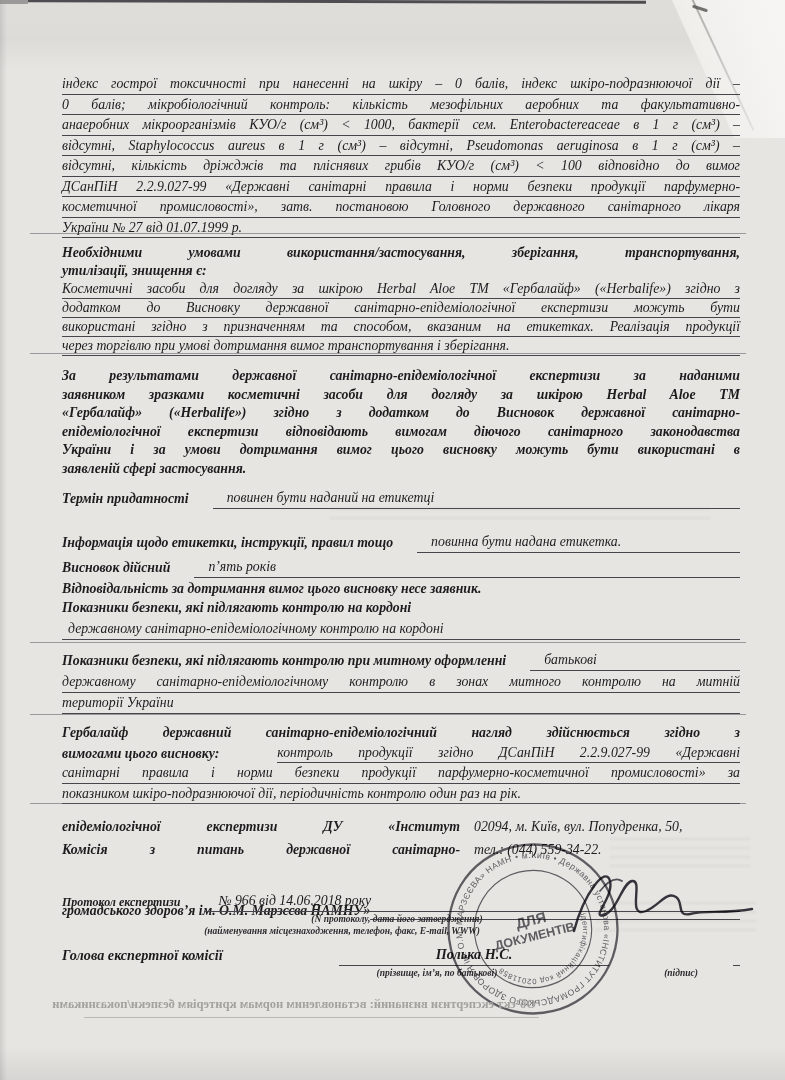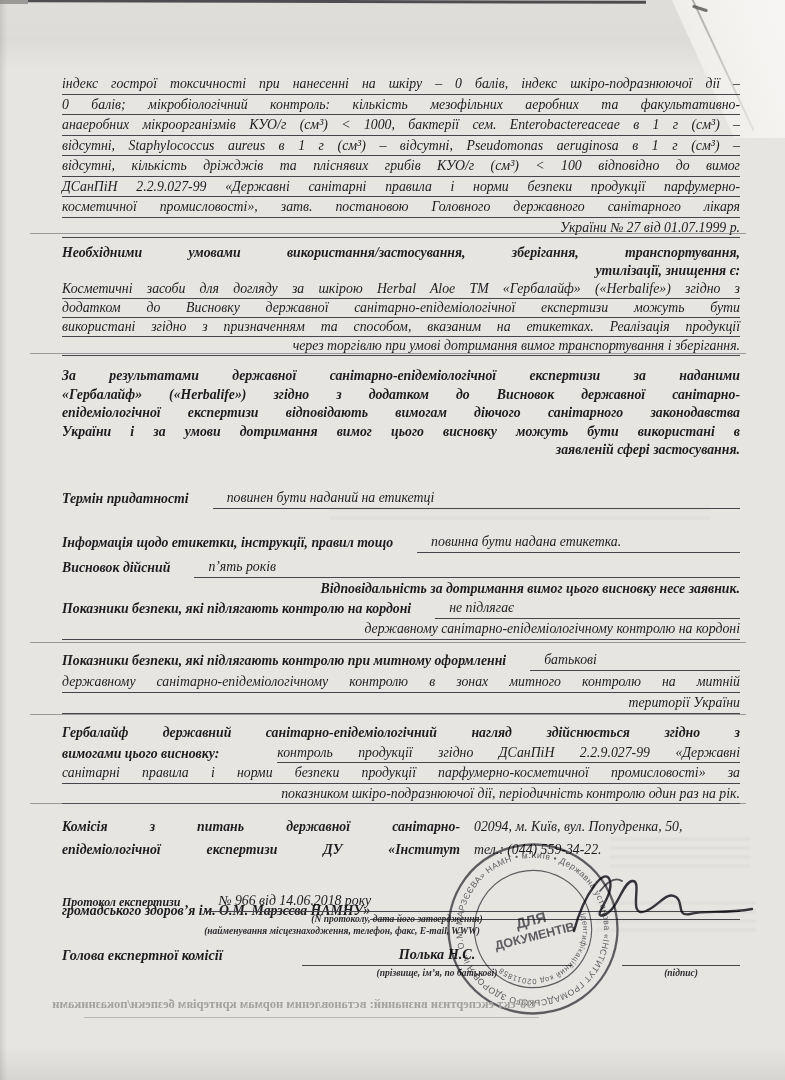--- a/index.html
+++ b/index.html
@@ -26,21 +26,21 @@
   }
   .fold-crease{position:absolute;top:-6px;right:94px;width:2px;height:150px;background:linear-gradient(180deg, rgba(90,88,85,.45), rgba(120,118,115,.12));transform:rotate(-25deg);transform-origin:top right;}
   .fold-mark{position:absolute;top:7px;right:77px;width:16px;height:3px;background:#55534f;border-radius:2px;transform:rotate(18deg);opacity:.8;}
 
   .abs{position:absolute;left:62px;width:678px;font-style:italic;}
   .line{font-size:13.8px;height:19.5px;line-height:19.5px;white-space:nowrap;overflow:visible;}
   .lh18 .line{height:18px;line-height:18px;}
   .lh186 .line{height:18.6px;line-height:18.6px;}
   .lh22 .line{height:22.5px;line-height:22.5px;}
   .jline{text-align:justify;text-align-last:justify;white-space:normal;}
-  .pline{text-align:right;}
+  .pline{text-align:left;}
   .u{border-bottom:1.4px solid #45454b;}
   .bold{font-weight:bold;}
   .xrule{position:absolute;left:30px;width:716px;height:1.4px;background:#5a5a60;opacity:.55;}
 
   .frow{display:flex;align-items:flex-end;font-size:13.8px;line-height:20px;}
   .frow .lbl{font-weight:bold;white-space:nowrap;padding-right:24px;}
   .frow .val{flex:1;border-bottom:1.4px solid #45454b;padding-left:14px;white-space:nowrap;}
   .mixrow{display:flex;align-items:flex-end;font-size:13.8px;line-height:19.5px;}
   .mixrow .bold{white-space:nowrap;padding-right:10px;}
   .mixfill{flex:1;border-bottom:1.4px solid #45454b;text-align:justify;text-align-last:justify;margin-left:48px;}
@@ -57,21 +57,21 @@
 
   .caprow{display:flex;}
   .sp-prot{width:170px;}
   .prot-cap{width:330px;text-align:center;}
   .sp-chair{width:240px;}
   .w-name{width:270px;text-align:center;}
   .midgap{width:50px;}
   .w-sign{flex:1;text-align:center;}
   .namefill{width:270px;text-align:center;border-bottom:1.4px solid #45454b;}
   .signfill{flex:1;border-bottom:1.4px solid #45454b;}
-  .chairrow{display:flex;align-items:flex-end;font-size:14.2px;line-height:21px;}
+  .chairrow{display:flex;align-items:flex-end;font-size:14.2px;line-height:21px;gap:37px;}
   .chairrow .lbl2{width:240px;font-weight:bold;white-space:nowrap;}
 
   .stamp{position:absolute;left:437px;top:833px;transform:rotate(-14deg);opacity:.82;mix-blend-mode:multiply;}
   .signature{position:absolute;left:556px;top:851px;mix-blend-mode:multiply;}
 
   .ghost-stripe{position:absolute;background:repeating-linear-gradient(180deg, rgba(125,125,120,.16) 0 2px, rgba(0,0,0,0) 2px 9px);filter:blur(1.2px);opacity:.7;}
   .ghost-text{
     position:absolute;left:84px;top:997px;width:452px;height:18px;
     transform:scaleX(-1);color:#a2a29e;font-size:12.5px;font-weight:bold;
     filter:blur(.7px);text-align:center;white-space:nowrap;
@@ -108,20 +108,21 @@
   <div class="line pline bold">утилізації, знищення є:</div>
   <div class="line jline u">Косметичні засоби для догляду за шкірою Herbal Aloe ТМ «Гербалайф» («Herbalife») згідно з</div>
   <div class="line jline u">додатком до Висновку державної санітарно-епідеміологічної експертизи можуть бути</div>
   <div class="line jline u">використані згідно з призначенням та способом, вказаним на етикетках. Реалізація продукції</div>
   <div class="line pline u">через торгівлю при умові дотримання вимог транспортування і зберігання.</div>
 </div>
 <div class="xrule" style="top:353px"></div>
 
 <div class="abs lh186" style="top:367px">
   <div class="line jline bold">За результатами державної санітарно-епідеміологічної експертизи за наданими</div>
+  <div class="line jline bold">заявником зразками косметичні засоби для догляду за шкірою Herbal Aloe ТМ</div>
   <div class="line jline bold">«Гербалайф» («Herbalife») згідно з додатком до Висновок державної санітарно-</div>
   <div class="line jline bold">епідеміологічної експертизи відповідають вимогам діючого санітарного законодавства</div>
   <div class="line jline bold">України і за умови дотримання вимог цього висновку можуть бути використані в</div>
   <div class="line pline bold">заявленій сфері застосування.</div>
 </div>
 
 <div class="abs frow" style="top:488px">
   <span class="lbl">Термін придатності</span>
   <span class="val">повинен бути наданий на етикетці</span>
 </div>
@@ -129,21 +130,20 @@
   <span class="lbl">Інформація щодо етикетки, інструкції, правил тощо</span>
   <span class="val">повинна бути надана етикетка.</span>
 </div>
 <div class="abs frow" style="top:557px">
   <span class="lbl">Висновок дійсний</span>
   <span class="val">п’ять років</span>
 </div>
 <div class="abs line pline bold" style="top:579px">Відповідальність за дотримання вимог цього висновку несе заявник.</div>
 <div class="abs frow" style="top:598px">
   <span class="lbl">Показники безпеки, які підлягають контролю на кордоні</span>
-  <span class="val">не підлягає</span>
 </div>
 <div class="abs line pline u" style="top:619px;padding-left:6px;width:672px">державному санітарно-епідеміологічному контролю на кордоні</div>
 <div class="xrule" style="top:642px"></div>
 
 <div class="abs frow" style="top:650px">
   <span class="lbl">Показники безпеки, які підлягають контролю при митному оформленні</span>
   <span class="val">батькові</span>
 </div>
 <div class="abs line jline u" style="top:672px">державному санітарно-епідеміологічному контролю в зонах митного контролю на митній</div>
 <div class="abs line pline u" style="top:693px">території України</div>
@@ -156,22 +156,22 @@
     <span class="mixfill">контроль продукції згідно ДСанПіН 2.2.9.027-99 «Державні</span>
   </div>
   <div class="line jline u">санітарні правила і норми безпеки продукції парфумерно-косметичної промисловості» за</div>
   <div class="line pline u">показником шкіро-подразнюючої дії, періодичність контролю один раз на рік.</div>
 </div>
 <div class="xrule" style="top:803px"></div>
 
 <div class="abs lh22" style="top:816px">
   <div class="commrow">
     <div class="commleft">
+      <div class="line jline bold">епідеміологічної експертизи ДУ «Інститут</div>
       <div class="line jline bold">Комісія з питань державної санітарно-</div>
-      <div class="line jline bold">епідеміологічної експертизи ДУ «Інститут</div>
     </div>
     <div class="commright">
       <div class="line">02094, м. Київ, вул. Попудренка, 50,</div>
       <div class="line">тел.: (044) 559-34-22.</div>
     </div>
   </div>
   <div class="commline3">
     <span class="bold">громадського здоров’я ім. О.М. Марзєєва НАМНУ»</span>
     <span class="ruler"></span>
   </div>

